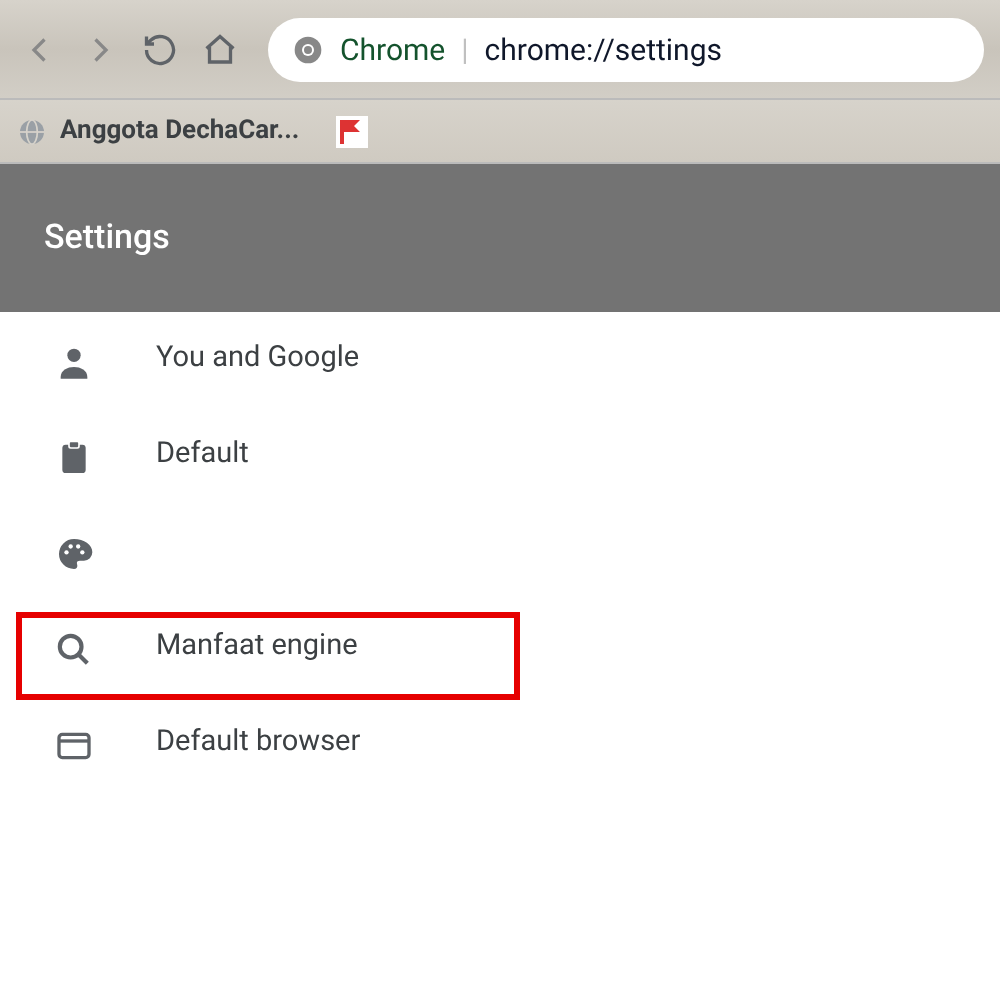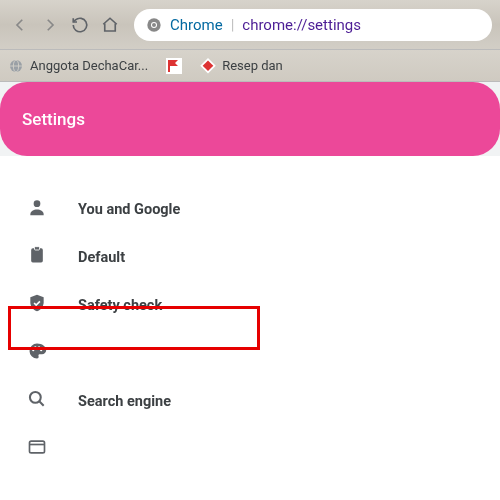--- a/index.html
+++ b/index.html
@@ -27,58 +27,58 @@
     background: #fff;
     border-radius: 16px;
     display: flex;
     align-items: center;
     padding: 0 12px;
     gap: 8px;
     color: #5f6368;
     font-size: 15px;
     margin-left: 6px;
   }
-  .omnibox .site-label { color: #0369a1; }
+  .omnibox .site-label { color: #14532d; }
   .omnibox .sep { color: #c0c0c0; }
-  .omnibox .url { color: #4c1d95; }
+  .omnibox .url { color: #0f172a; }
   .bookmarks {
     height: 32px;
     background: linear-gradient(180deg, #d7d3cb 0%, #cfcac1 100%);
     display: flex;
     align-items: center;
     padding: 0 8px;
     gap: 18px;
     border-bottom: 1px solid #bbb;
     font-size: 13px;
     color: #3c4043;
+    font-weight: bold;
   }
   .bm-item { display: flex; align-items: center; gap: 6px; cursor: pointer; white-space: nowrap; }
   .bm-ico { width: 16px; height: 16px; display: flex; align-items: center; justify-content: center; }
   .header {
     height: 74px;
-    background: #ec4899;
+    background: #737373;
     display: flex;
     align-items: center;
     padding: 0 22px;
     color: #fff;
     font-size: 17px;
     font-weight: 500;
-    border-radius: 27px;
   }
   .settings-list { padding: 14px 0 0 0; background: #fff; min-height: 344px;}
   .s-item {
     display: flex;
-    align-items: flex-end;
+    align-items: flex-start;
     height: 48px;
     padding: 0 0 0 26px;
     gap: 30px;
     cursor: pointer;
     font-size: 14.5px;
     color: #3c4043;
-    font-weight: 700;
+    font-weight: 400;
   }
   .s-ico { width: 22px; height: 22px; display: flex; align-items: center; justify-content: center; color: #5f6368; }
   .highlight-box {
     position: absolute;
     border: 3px solid #e60000;
     pointer-events: none;
   }
   svg { display: block; }
 </style>
 </head>
@@ -134,29 +134,20 @@
   </div>
   <div class="bm-item">
     <span class="bm-ico">
       <svg width="16" height="16" viewBox="0 0 16 16">
           <rect x="0" y="0" width="16" height="16" fill="#fff"></rect>
           <path d="M3 2v12" stroke="#d33" stroke-width="2"></path>
           <path d="M3 2h9l-3 3 3 3H3" fill="#d33"></path>
         </svg>
     </span>
   </div>
-  <div class="bm-item">
-    <span class="bm-ico">
-      <svg width="16" height="16" viewBox="0 0 16 16">
-          <rect x="8" y="0" width="11" height="11" transform="rotate(45 8 0)" fill="#fff"></rect>
-          <rect x="8" y="2.5" width="7.5" height="7.5" transform="rotate(45 8 2.5)" fill="#d33"></rect>
-        </svg>
-    </span>
-    <span>Resep dan</span>
-  </div>
 </div>
 
 <div class="header">
   <span>Settings</span>
 </div>
 
 <div class="settings-list" style="position:relative;">
   <div class="s-item">
     <span class="s-ico">
       <svg width="20" height="20" viewBox="0 0 24 24" fill="#5f6368">
@@ -167,53 +158,45 @@
     <span>You and Google</span>
   </div>
   <div class="s-item">
     <span class="s-ico">
       <svg width="20" height="20" viewBox="0 0 24 24" fill="#5f6368">
           <rect x="5" y="4" width="14" height="17" rx="2"></rect>
           <rect x="9" y="2" width="6" height="4" rx="1" fill="#5f6368" stroke="#fff" stroke-width="1"></rect>
         </svg>
     </span>
     <span>Default</span>
-  </div>
-  <div class="s-item">
-    <span class="s-ico">
-      <svg width="20" height="20" viewBox="0 0 24 24" fill="#5f6368">
-          <path d="M12 2l8 3v6c0 5-3.5 9.5-8 11-4.5-1.5-8-6-8-11V5l8-3z"></path>
-          <path d="M8.5 12l2.5 2.5 4.5-4.5" stroke="#fff" stroke-width="2" fill="none"></path>
-        </svg>
-    </span>
-    <span>Safety check</span>
   </div>
   <div class="s-item">
     <span class="s-ico">
       <svg width="20" height="20" viewBox="0 0 24 24" fill="#5f6368">
           <path d="M12 3a9 9 0 1 0 0 18c1.5 0 2-1 2-2 0-.6-.3-1-.3-1.6 0-1 .8-1.4 1.8-1.4H18a5 5 0 0 0 5-5C23 6.5 18 3 12 3z"></path>
           <circle cx="7.5" cy="11" r="1.3" fill="#fff"></circle>
           <circle cx="10" cy="7.5" r="1.3" fill="#fff"></circle>
           <circle cx="14.5" cy="7.5" r="1.3" fill="#fff"></circle>
           <circle cx="17" cy="11" r="1.3" fill="#fff"></circle>
         </svg>
     </span>
   </div>
   <div class="s-item">
     <span class="s-ico">
       <svg width="20" height="20" viewBox="0 0 24 24" fill="none" stroke="#5f6368" stroke-width="2.5">
           <circle cx="10" cy="10" r="6.5"></circle>
           <path d="M20 20l-5-5"></path>
         </svg>
     </span>
-    <span>Search engine</span>
+    <span>Manfaat engine</span>
   </div>
   <div class="s-item">
     <span class="s-ico">
       <svg width="20" height="20" viewBox="0 0 24 24" fill="none" stroke="#5f6368" stroke-width="2">
           <rect x="3" y="5" width="18" height="14" rx="2"></rect>
           <path d="M3 9h18"></path>
         </svg>
     </span>
+    <span>Default browser</span>
   </div>
 
   <div class="highlight-box" style="left:8px; top:150px; width:252px; height:44px;"></div>
 </div>
 
 </body></html>

